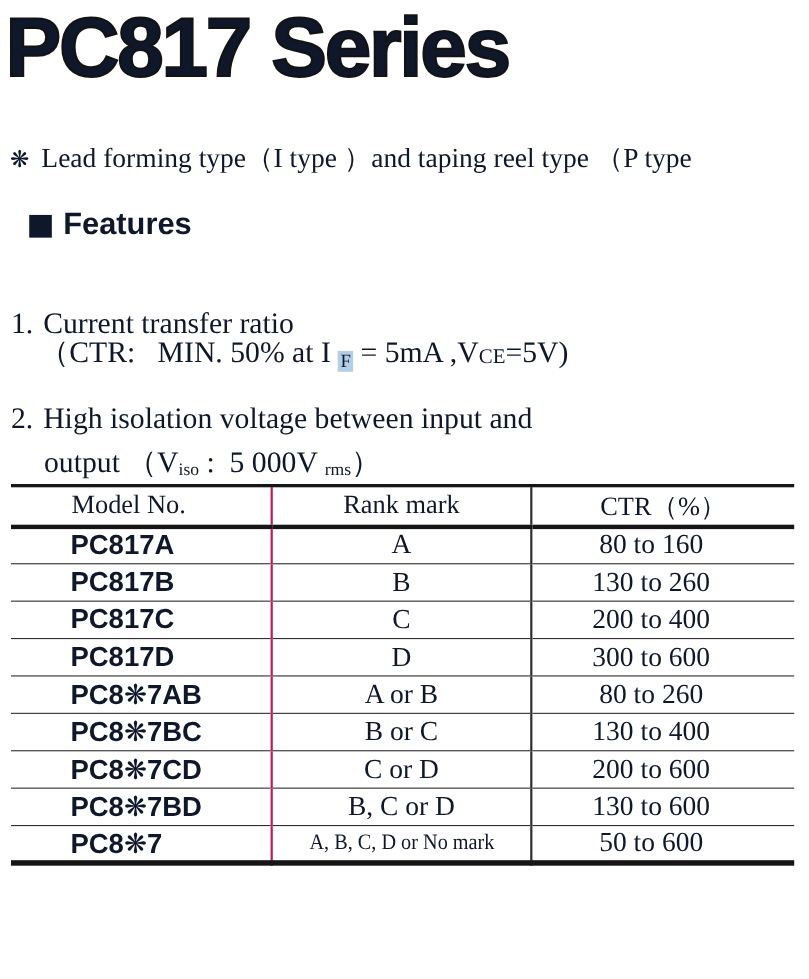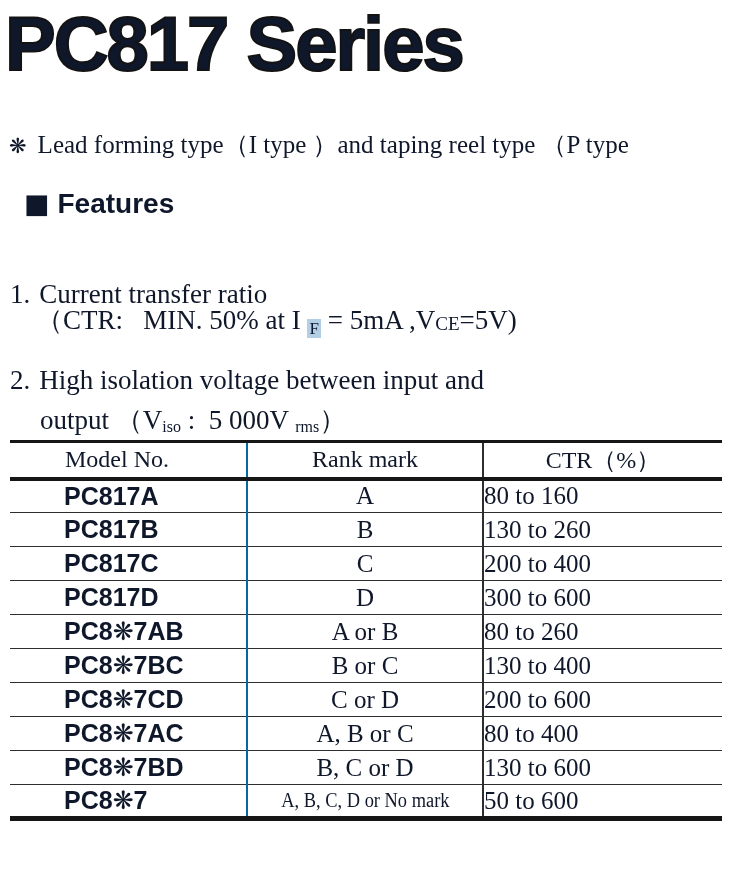--- a/index.html
+++ b/index.html
@@ -84,31 +84,31 @@
     font-weight: normal;
     font-size: 24px;
     height: 37px;
     border-bottom: 4px solid #161616;
     text-align: center;
   }
   th.h-model { text-align: left; padding-left: 55px; }
   td { height: 34px; font-size: 25px; }
   tbody tr + tr td { border-top: 1.5px solid #2e2e2e; }
   th:nth-child(2), td:nth-child(2) {
-    border-left: 2px solid #0369a1;
+    border-left: 2px solid #be185d;
     border-right: 2px solid #2e2e2e;
   }
   td.model-cell {
     font-family: "Liberation Sans", "DejaVu Sans", sans-serif;
     font-weight: bold;
     padding-left: 54px;
     font-size: 25px;
   }
   td.rank-cell { text-align: center; }
-  td.ctr-cell { text-align: left; padding-right: 22px; }
+  td.ctr-cell { text-align: center; padding-right: 22px; }
   tr.condensed td.rank-cell { font-size: 20px; }
   tr.condensed td.rank-cell span { display: inline-block; transform: scaleX(0.92); transform-origin: center; }
 </style>
 </head>
 <body>
 
 <div class="page">
 
   <div class="doc-title">PC817 Series</div>
 
@@ -170,25 +170,20 @@
           <td class="model-cell">PC8❋7BC</td>
           <td class="rank-cell">B or C</td>
           <td class="ctr-cell">130 to 400</td>
         </tr>
         <tr>
           <td class="model-cell">PC8❋7CD</td>
           <td class="rank-cell">C or D</td>
           <td class="ctr-cell">200 to 600</td>
         </tr>
         <tr>
-          <td class="model-cell">PC8❋7AC</td>
-          <td class="rank-cell">A, B or C</td>
-          <td class="ctr-cell">80 to 400</td>
-        </tr>
-        <tr>
           <td class="model-cell">PC8❋7BD</td>
           <td class="rank-cell">B, C or D</td>
           <td class="ctr-cell">130 to 600</td>
         </tr>
         <tr class="condensed">
           <td class="model-cell">PC8❋7</td>
           <td class="rank-cell"><span>A, B, C, D or No mark</span></td>
           <td class="ctr-cell">50 to 600</td>
         </tr>
       </tbody>

